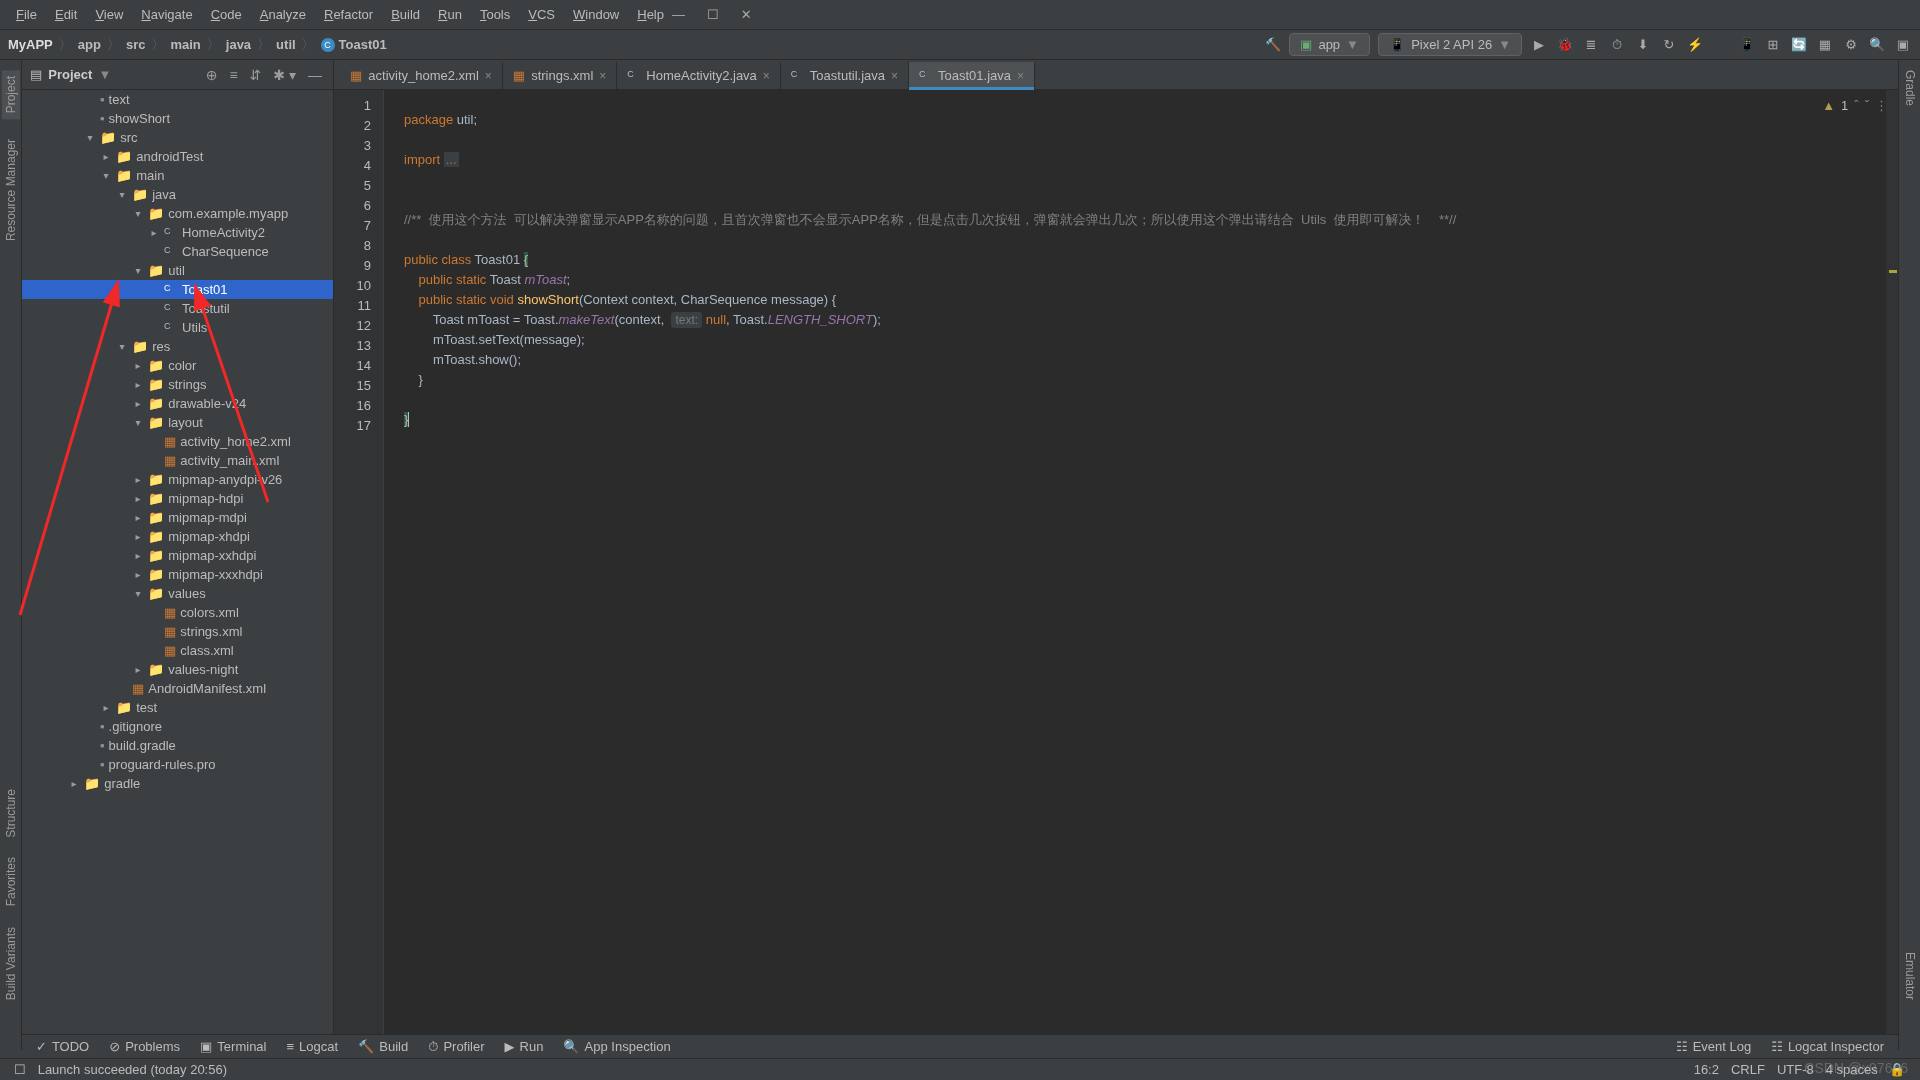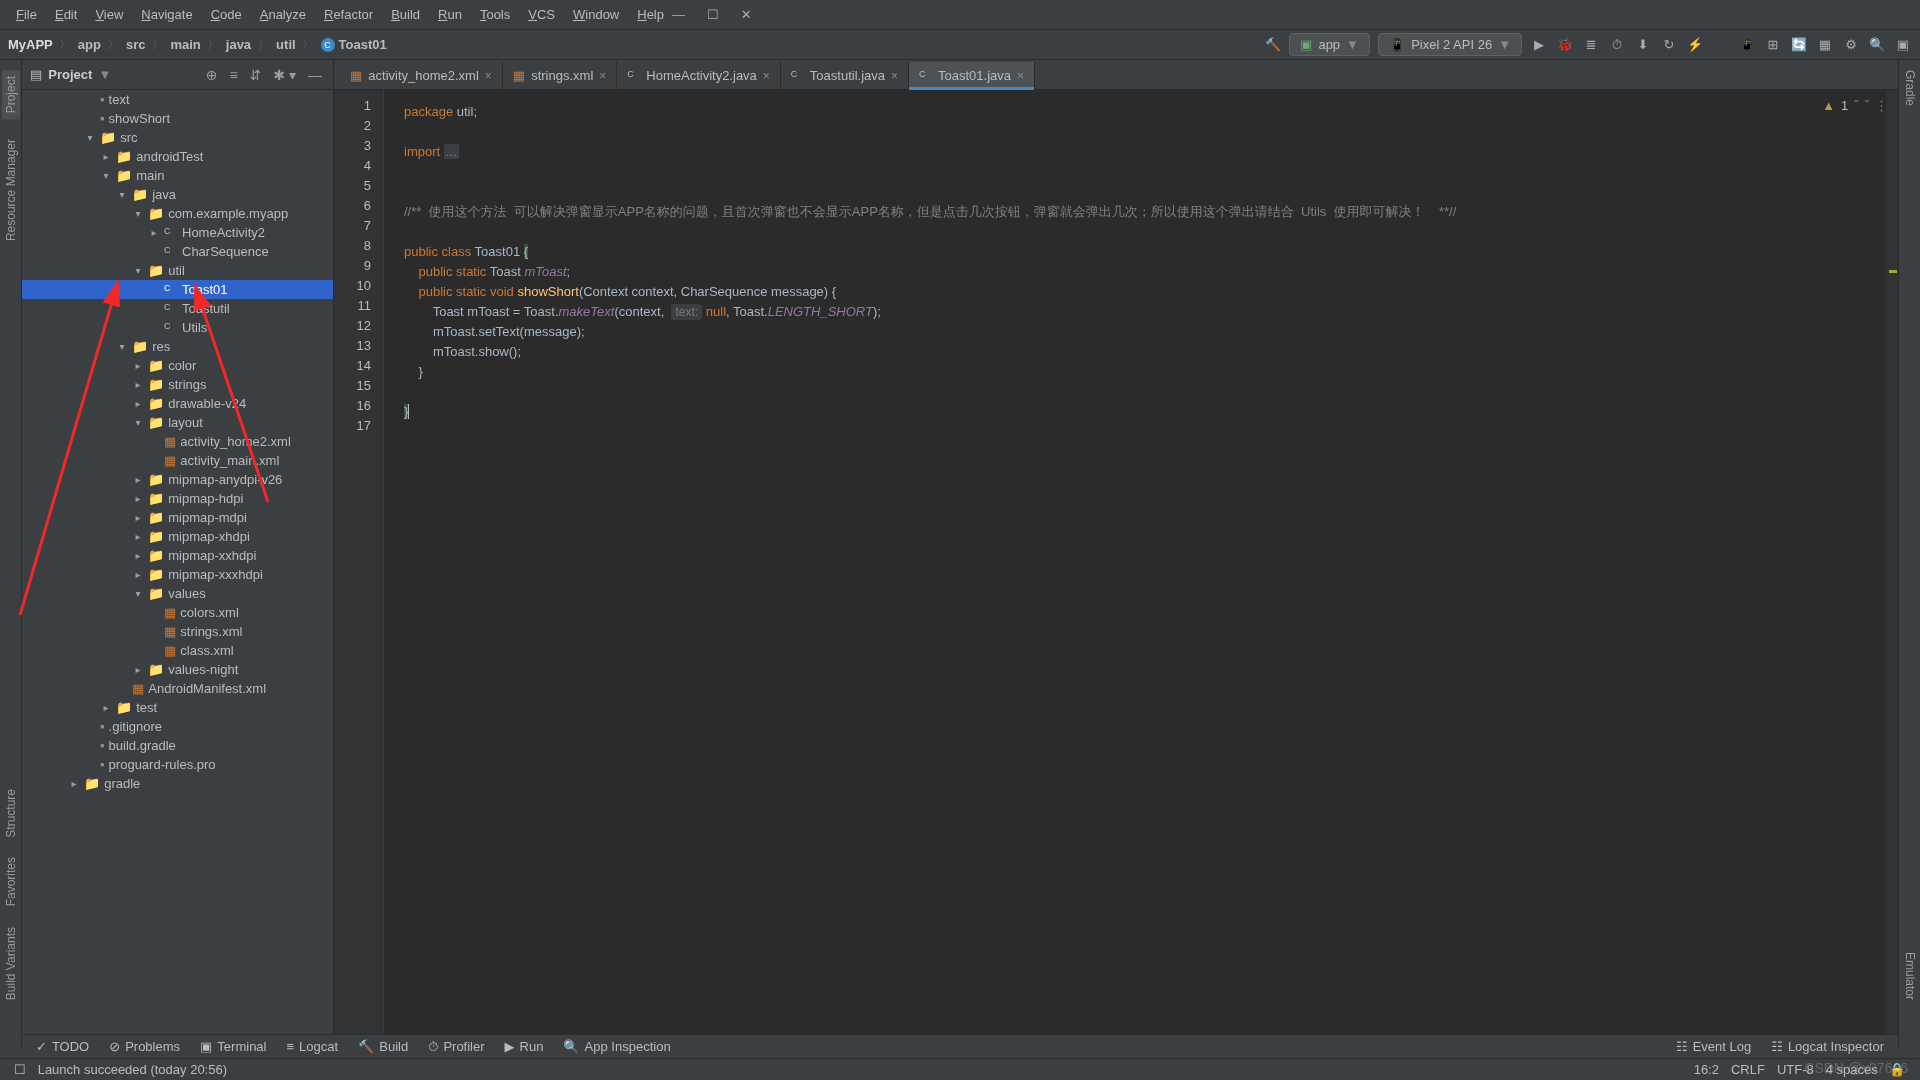--- a/index.html
+++ b/index.html
@@ -45,21 +45,21 @@
 
 .editor{flex:1;display:flex;flex-direction:column;background:#2b2b2b}
 .tabs{height:30px;display:flex;align-items:flex-end;background:#3c3f41;border-bottom:1px solid #2b2b2b;padding-left:6px}
 .tab{display:flex;align-items:center;gap:6px;padding:6px 10px;background:#3c3f41;color:#bbb;border-right:1px solid #2b2b2b;position:relative}
 .tab.active{background:#4e5254;color:#fff}
 .tab.active::after{content:'';position:absolute;left:0;right:0;bottom:-1px;height:3px;background:#3b8cc4}
 .tab .x{color:#888;font-size:12px}
 .code-area{flex:1;display:flex;position:relative;font-family:Consolas,monospace}
 .gutter{width:50px;background:#313335;padding-top:8px;text-align:right;color:#606366;font-family:Consolas,monospace;font-size:13px;border-right:1px solid #3c3f41}
 .gutter div{height:20px;padding-right:12px}
-.code{flex:1;padding:12px 0 0 20px;font-family:Consolas,monospace;font-size:13px;line-height:20px;white-space:pre}
+.code{flex:1;padding:20px 0 0 20px;font-family:Consolas,monospace;font-size:13px;line-height:20px;white-space:pre}
 .kw{color:#cc7832}
 .cmt{color:#808080}
 .typ{color:#a9b7c6}
 .fld{color:#9876aa;font-style:italic}
 .mth{color:#ffc66d}
 .ann{color:#787878}
 .cst{color:#9876aa;font-style:italic}
 .hint{background:#3c3f41;padding:1px 4px;color:#787878;font-size:12px;border-radius:3px}
 .hl{background:#32593d}
 .caret{border-left:1px solid #bbb}

